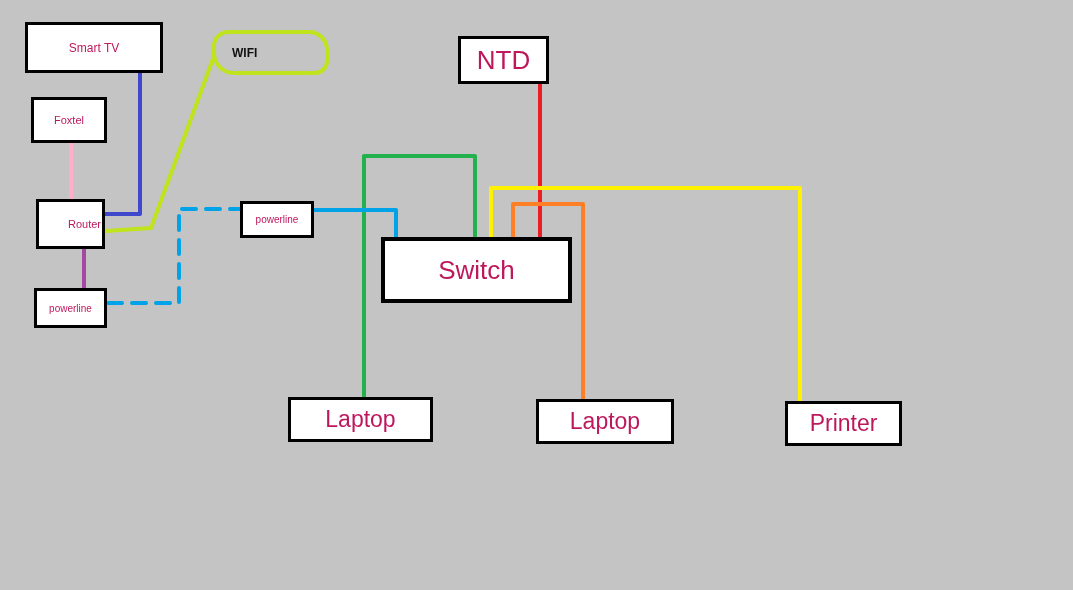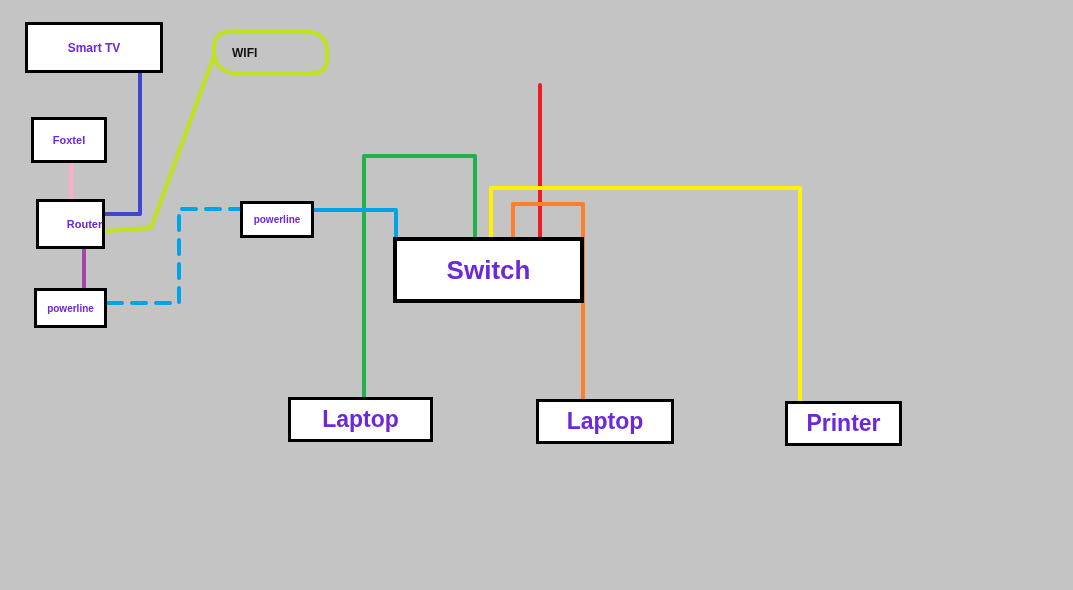--- a/index.html
+++ b/index.html
@@ -15,41 +15,41 @@
 
   .node {
     position:absolute;
     background:#ffffff;
     border:3px solid #000000;
     display:flex;
     align-items:center;
     justify-content:center;
     overflow:hidden;
   }
-  .lbl { color:#6d28d9; font-weight:bold; white-space:nowrap; }
+  .lbl { color:#be185d; font-weight:normal; white-space:nowrap; }
 
   #n-smart-tv   { left:25px;  top:22px;  width:138px; height:51px; }
   #n-smart-tv .lbl { font-size:12px; }
 
-  #n-foxtel     { left:31px;  top:97px;  width:76px;  height:46px;margin-top:20px; }
+  #n-foxtel     { left:31px;  top:97px;  width:76px;  height:46px; }
   #n-foxtel .lbl { font-size:11px; }
 
   #n-router     { left:36px;  top:199px; width:69px;  height:50px; }
   #n-router .lbl { font-size:11px;margin-left:28px; }
 
   #n-powerline-left { left:34px; top:288px; width:73px; height:40px; }
   #n-powerline-left .lbl { font-size:10px; }
 
   #n-powerline-mid  { left:240px; top:201px; width:74px; height:37px; }
   #n-powerline-mid .lbl { font-size:10px; }
 
   #n-ntd        { left:458px; top:36px;  width:91px;  height:48px; }
   #n-ntd .lbl   { font-size:26px; }
 
-  #n-switch     { left:393px; top:237px; width:191px; height:66px; border-width:4px; }
+  #n-switch     { left:381px; top:237px; width:191px; height:66px; border-width:4px; }
   #n-switch .lbl { font-size:26px; }
 
   #n-laptop-left  { left:288px; top:397px; width:145px; height:45px; }
   #n-laptop-left .lbl { font-size:23px; }
 
   #n-laptop-right { left:536px; top:399px; width:138px; height:45px; }
   #n-laptop-right .lbl { font-size:23px; }
 
   #n-printer    { left:785px; top:401px; width:117px; height:45px;align-items:center; }
   #n-printer .lbl { font-size:23px; }
@@ -101,20 +101,23 @@
   </div>
 
   <div class="node" id="n-powerline-mid">
     <span class="lbl">powerline</span>
   </div>
 
   <div id="n-wifi">
     <span class="lbl">WIFI</span>
   </div>
 
+  <div class="node" id="n-ntd">
+    <span class="lbl">NTD</span>
+  </div>
 
   <div class="node" id="n-switch">
     <span class="lbl">Switch</span>
   </div>
 
   <div class="node" id="n-laptop-left">
     <span class="lbl">Laptop</span>
   </div>
 
   <div class="node" id="n-laptop-right">

